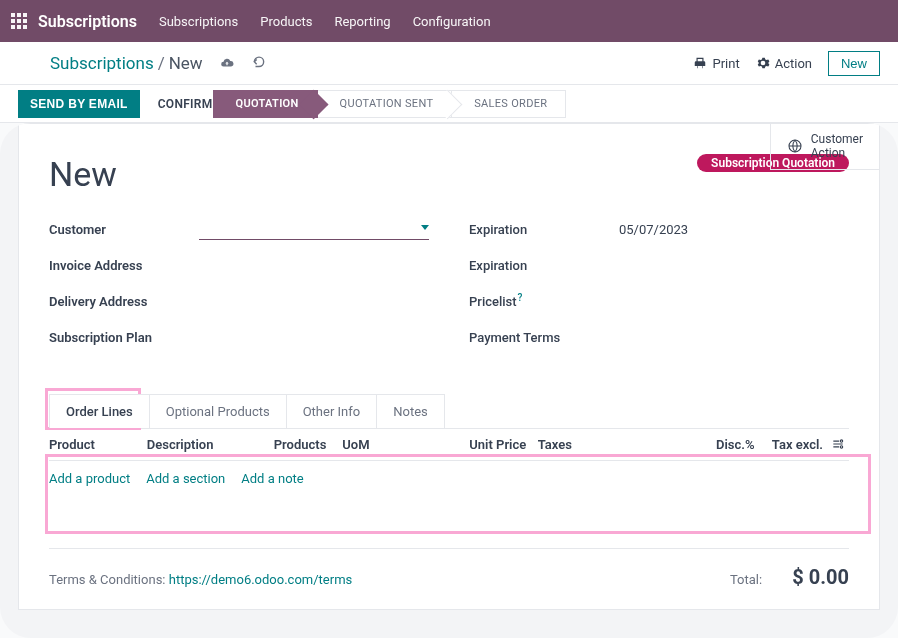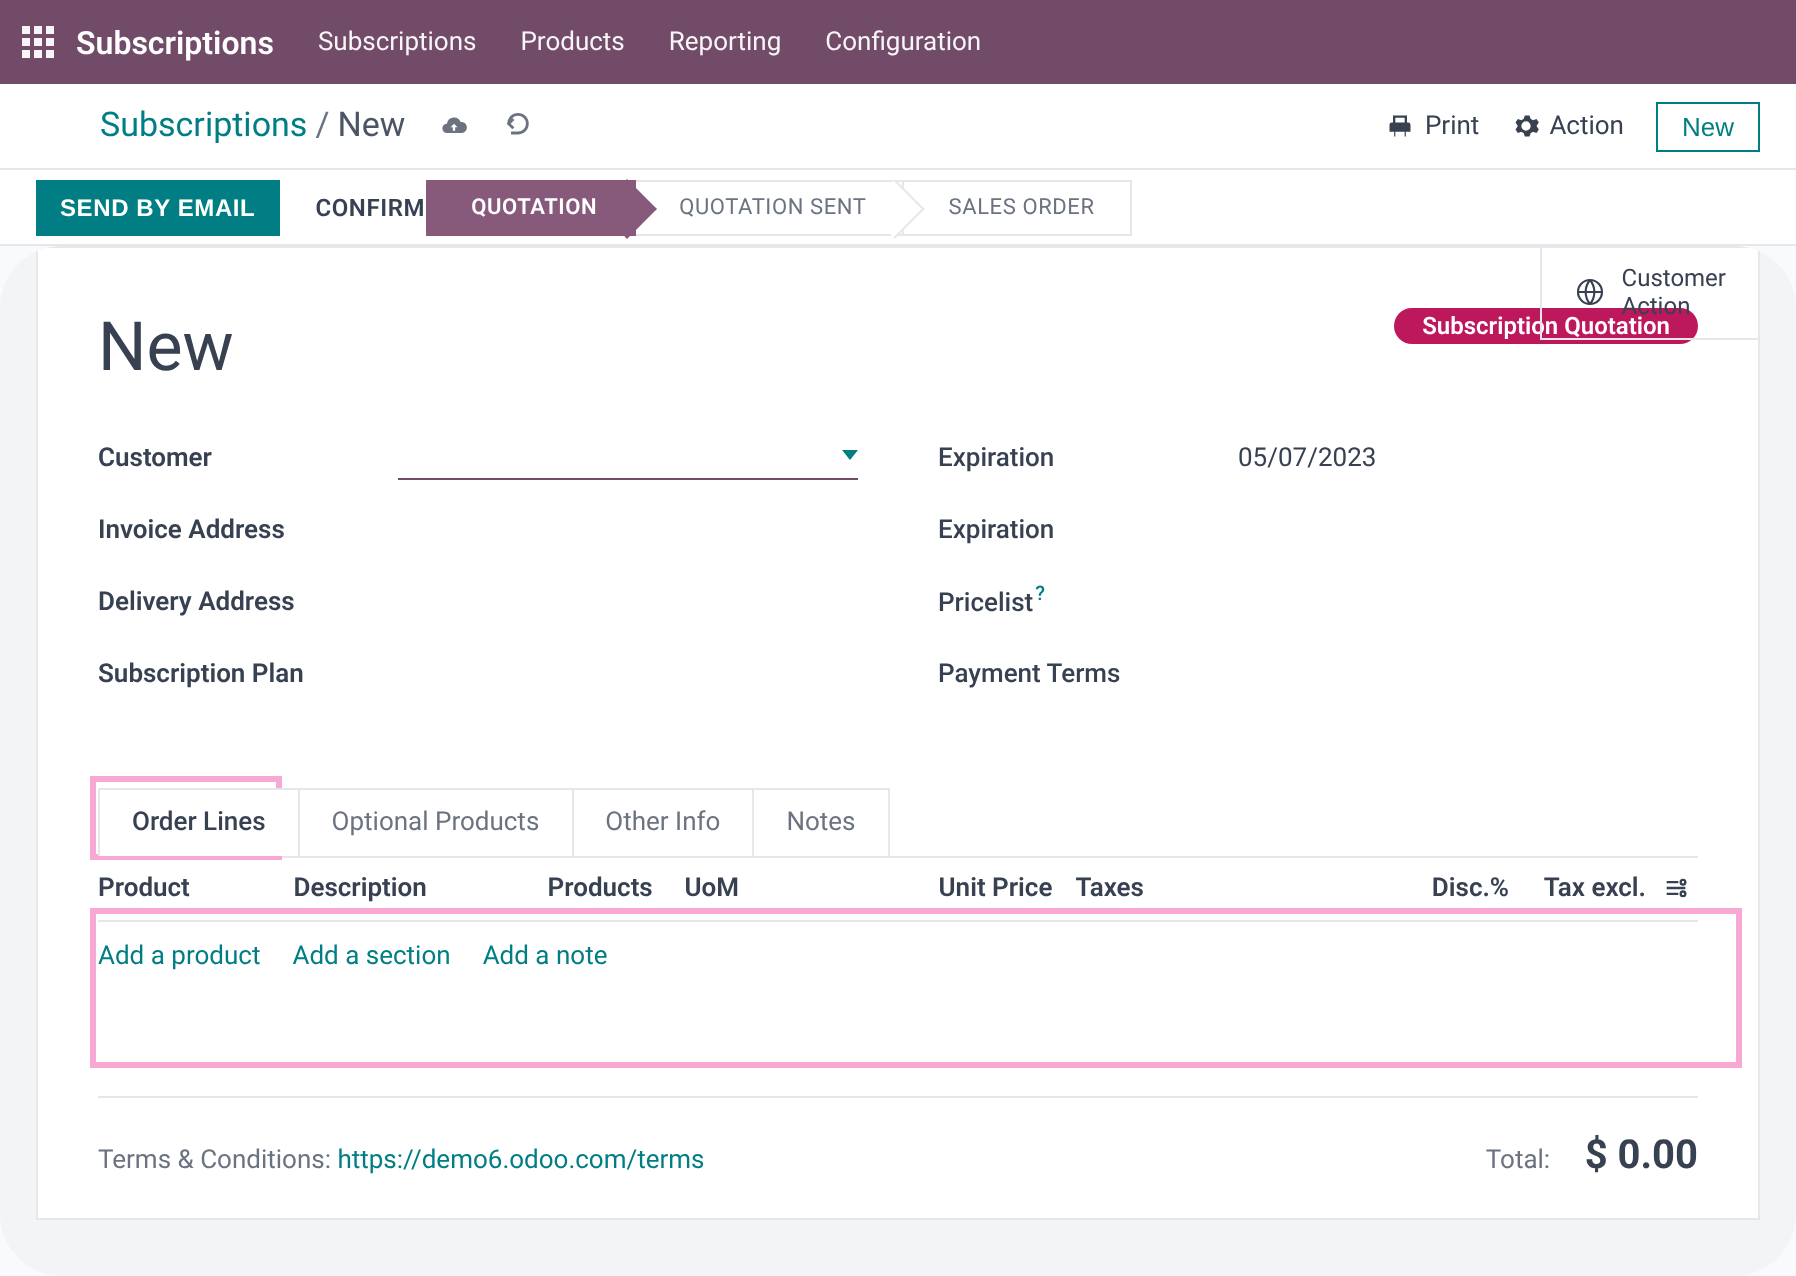--- a/index.html
+++ b/index.html
@@ -61,21 +61,21 @@
   .th.uprice { width:70px; }
   .th.taxes { width:150px; }
   .th.disc { width:80px; text-align:right; }
   .th.excl { width:70px; text-align:right; }
   .th.tool { width:18px; text-align:right; }
   .tbody { padding:10px 0 40px; }
   .add-links { display:flex; gap:16px; font-size:13px; }
   .add-links a { color:#017e84; text-decoration:none; cursor:pointer; }
   .terms { margin:22px 30px 0; font-size:13px; color:#6b7280; display:flex; justify-content:space-between; align-items:baseline; border-top:1px solid #e5e7eb; padding-top:16px; }
   .terms a { color:#017e84; text-decoration:none; }
-  .total-label { font-size:13px; color:#6b7280; margin-right:14px; }
+  .total-label { font-size:13px; color:#6b7280; margin-right:27px; }
   .total-val { font-size:20px; font-weight:700; color:#374151; }
   svg { display:block; }
 </style>
 </head>
 <body>
 
 <div class="topbar">
   <span class="apps-icon">
     <svg width="16" height="16" viewBox="0 0 16 16" fill="#fff">
         <rect x="0" y="0" width="4" height="4"></rect>

